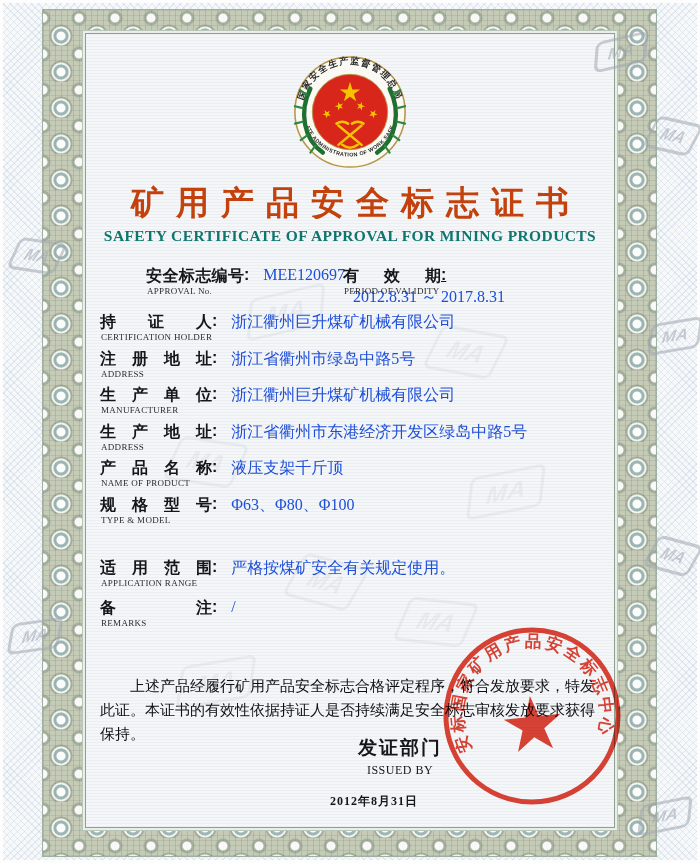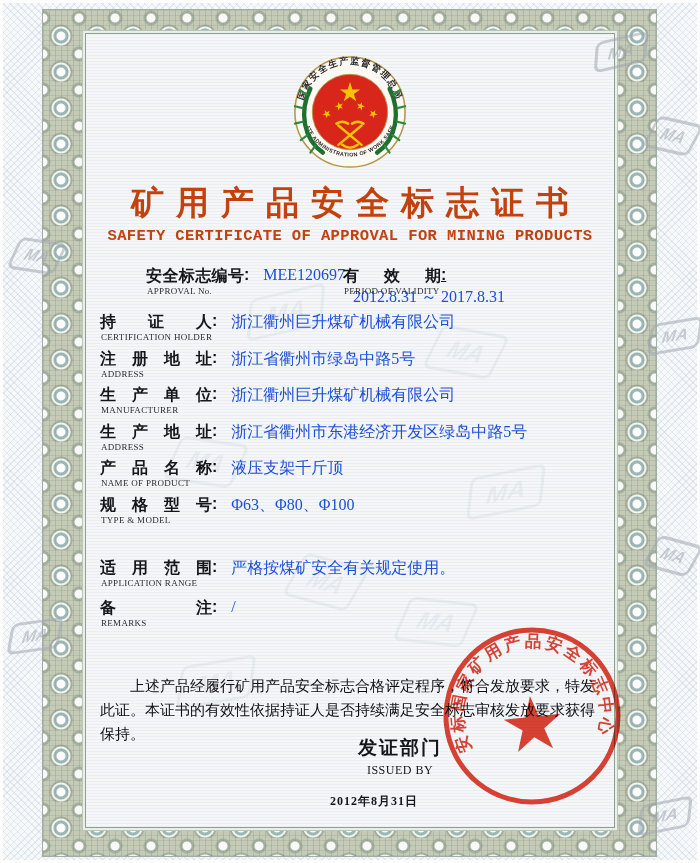--- a/index.html
+++ b/index.html
@@ -49,21 +49,21 @@
   
   .emblem{position:absolute;left:292px;top:54px;width:116px;height:116px;z-index:3;}
   
   .title{
     position:absolute;left:0;right:0;top:181px;text-align:center;
     font-size:33px;font-weight:bold;letter-spacing:12px;text-indent:12px;
     font-family:"Liberation Serif","DejaVu Serif",serif;color:#c2410c;
   }
   .subtitle{
     position:absolute;left:0;right:0;top:227px;text-align:center;
-    font-size:15.5px;font-weight:bold;letter-spacing:.4px;color:#c2410c;font-family:Liberation Mono, monospace;
+    font-size:15.5px;font-weight:bold;letter-spacing:.4px;color:#0f766e;
   }
   
   .row1{position:absolute;left:100px;top:266px;right:90px;height:40px;}
   .fields{position:absolute;left:100px;top:312px;right:95px;}
   .frow{position:relative;height:36.5px;}
   .frow.gap{height:27px;}
   .zl{
     display:inline-block;width:112px;vertical-align:top;
     font-family:"Liberation Sans","DejaVu Sans",sans-serif;
     font-weight:bold;font-size:16px;

